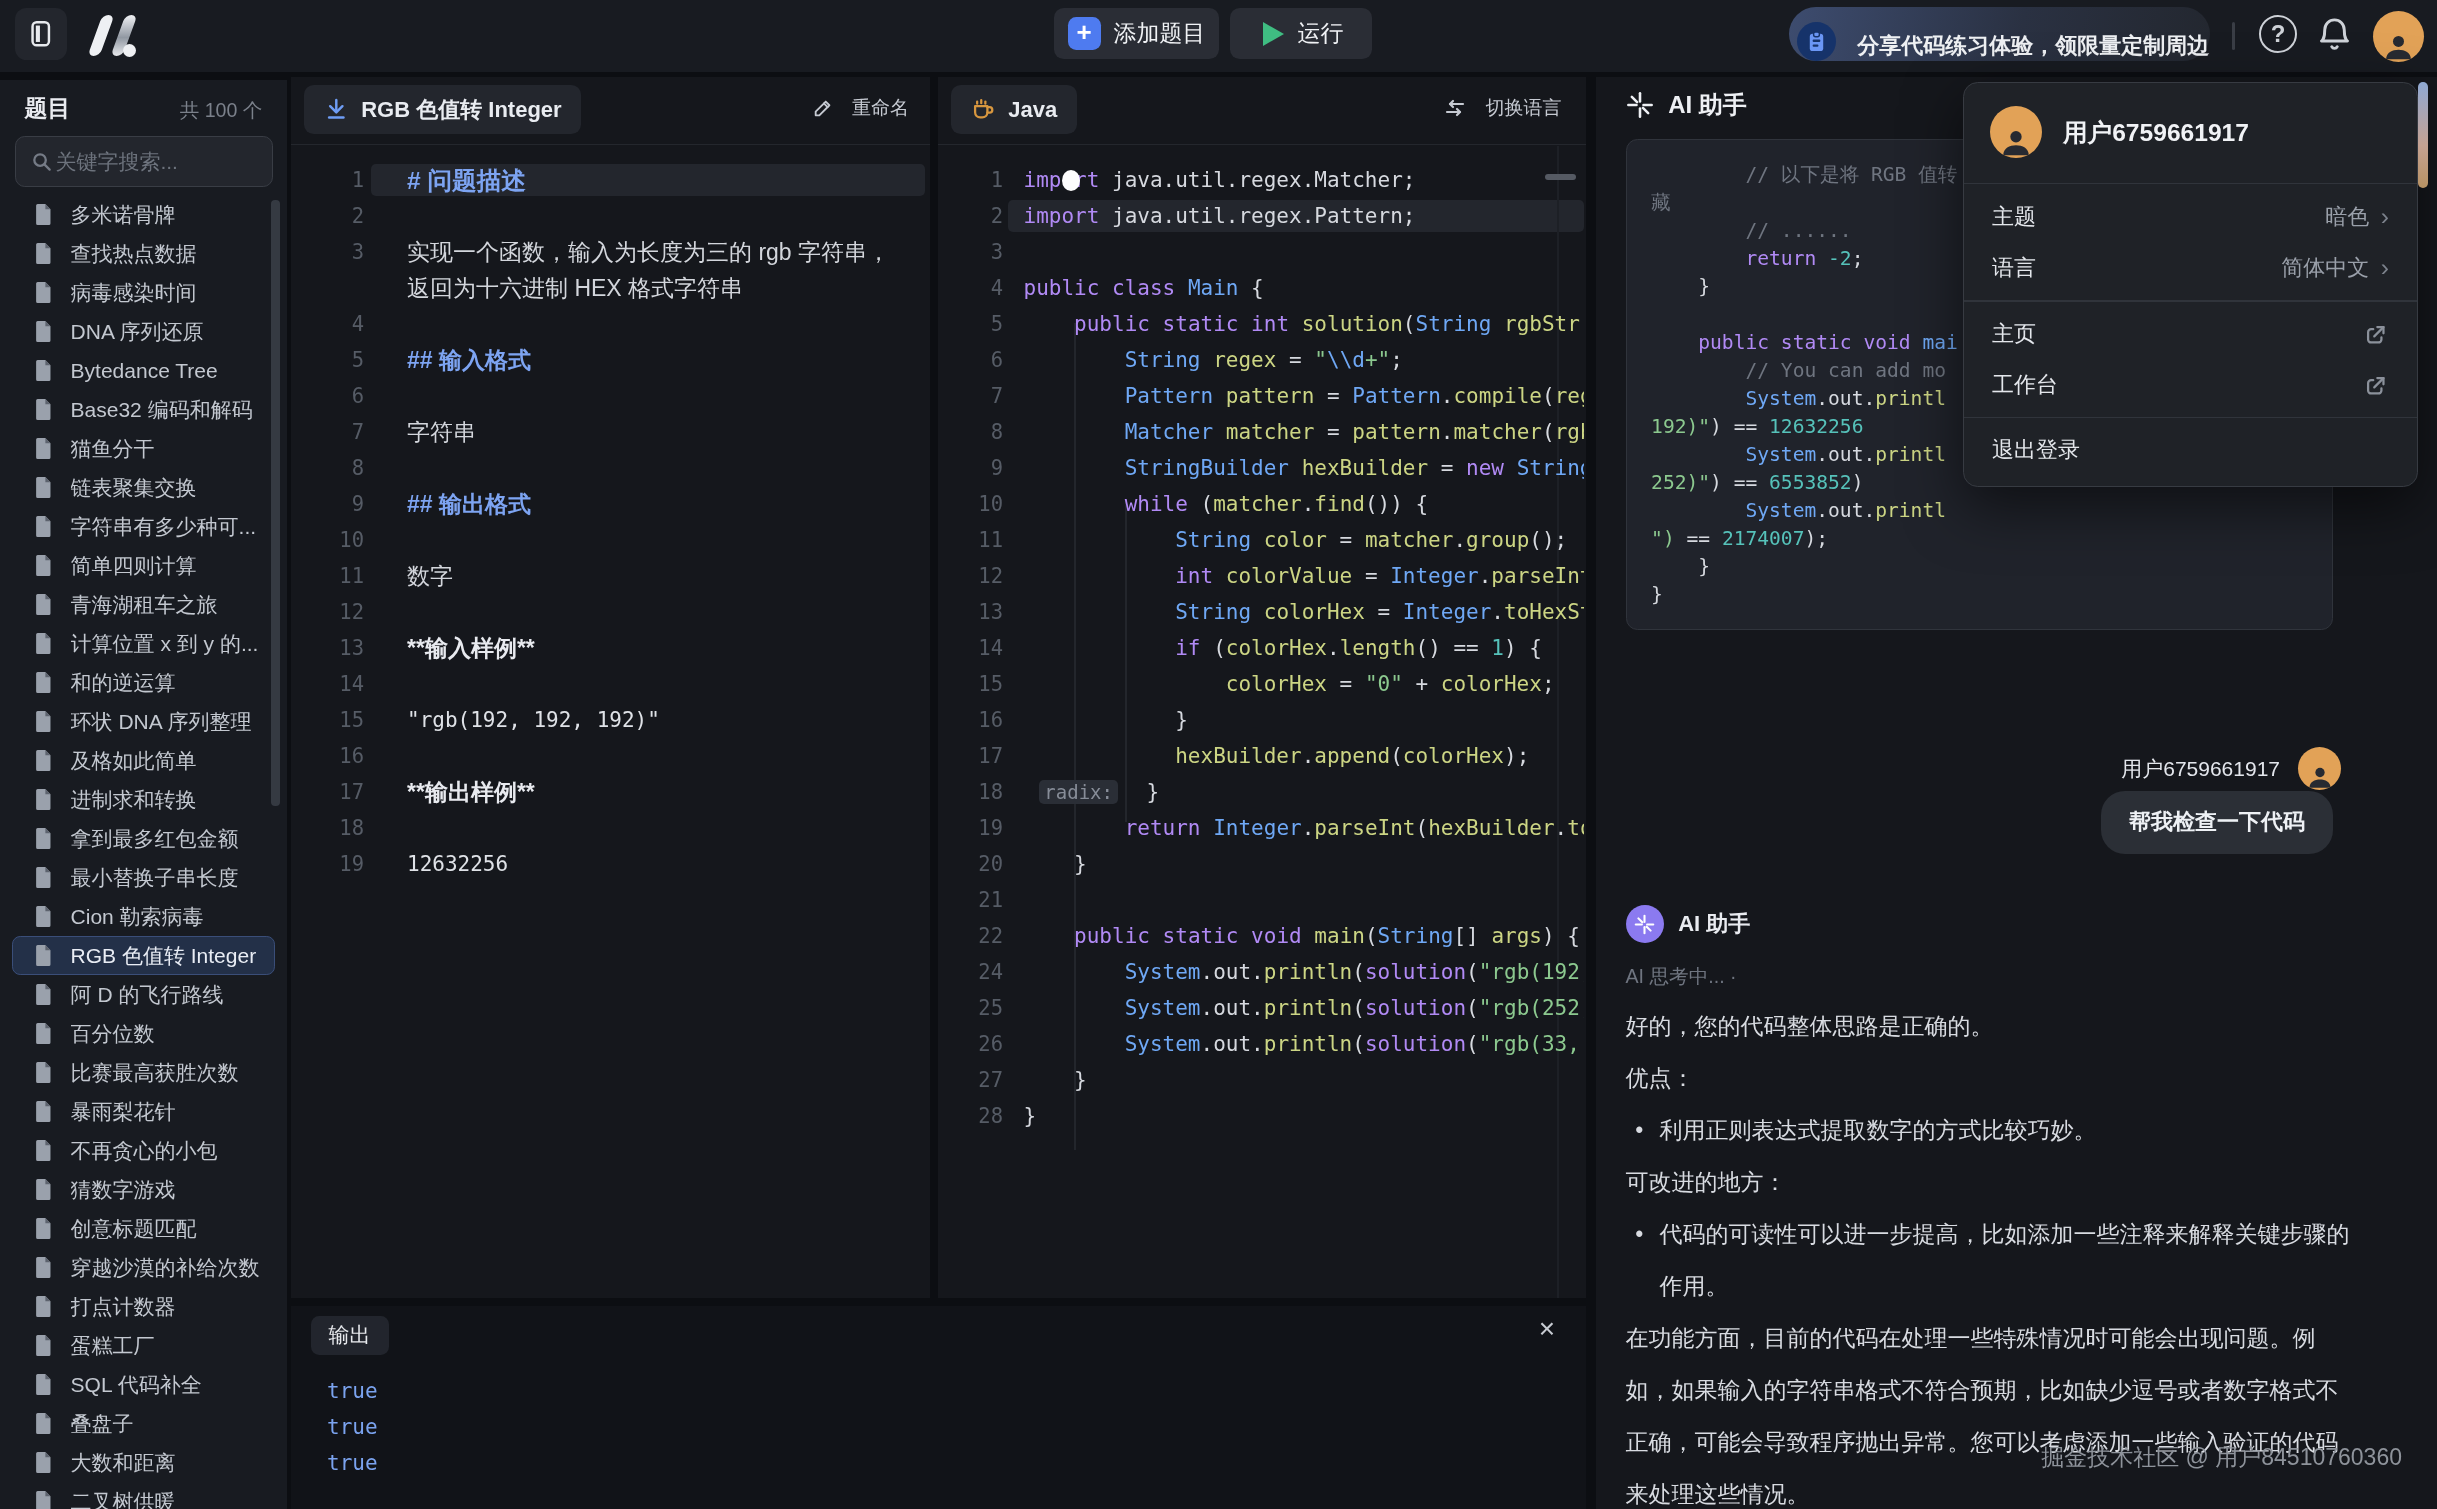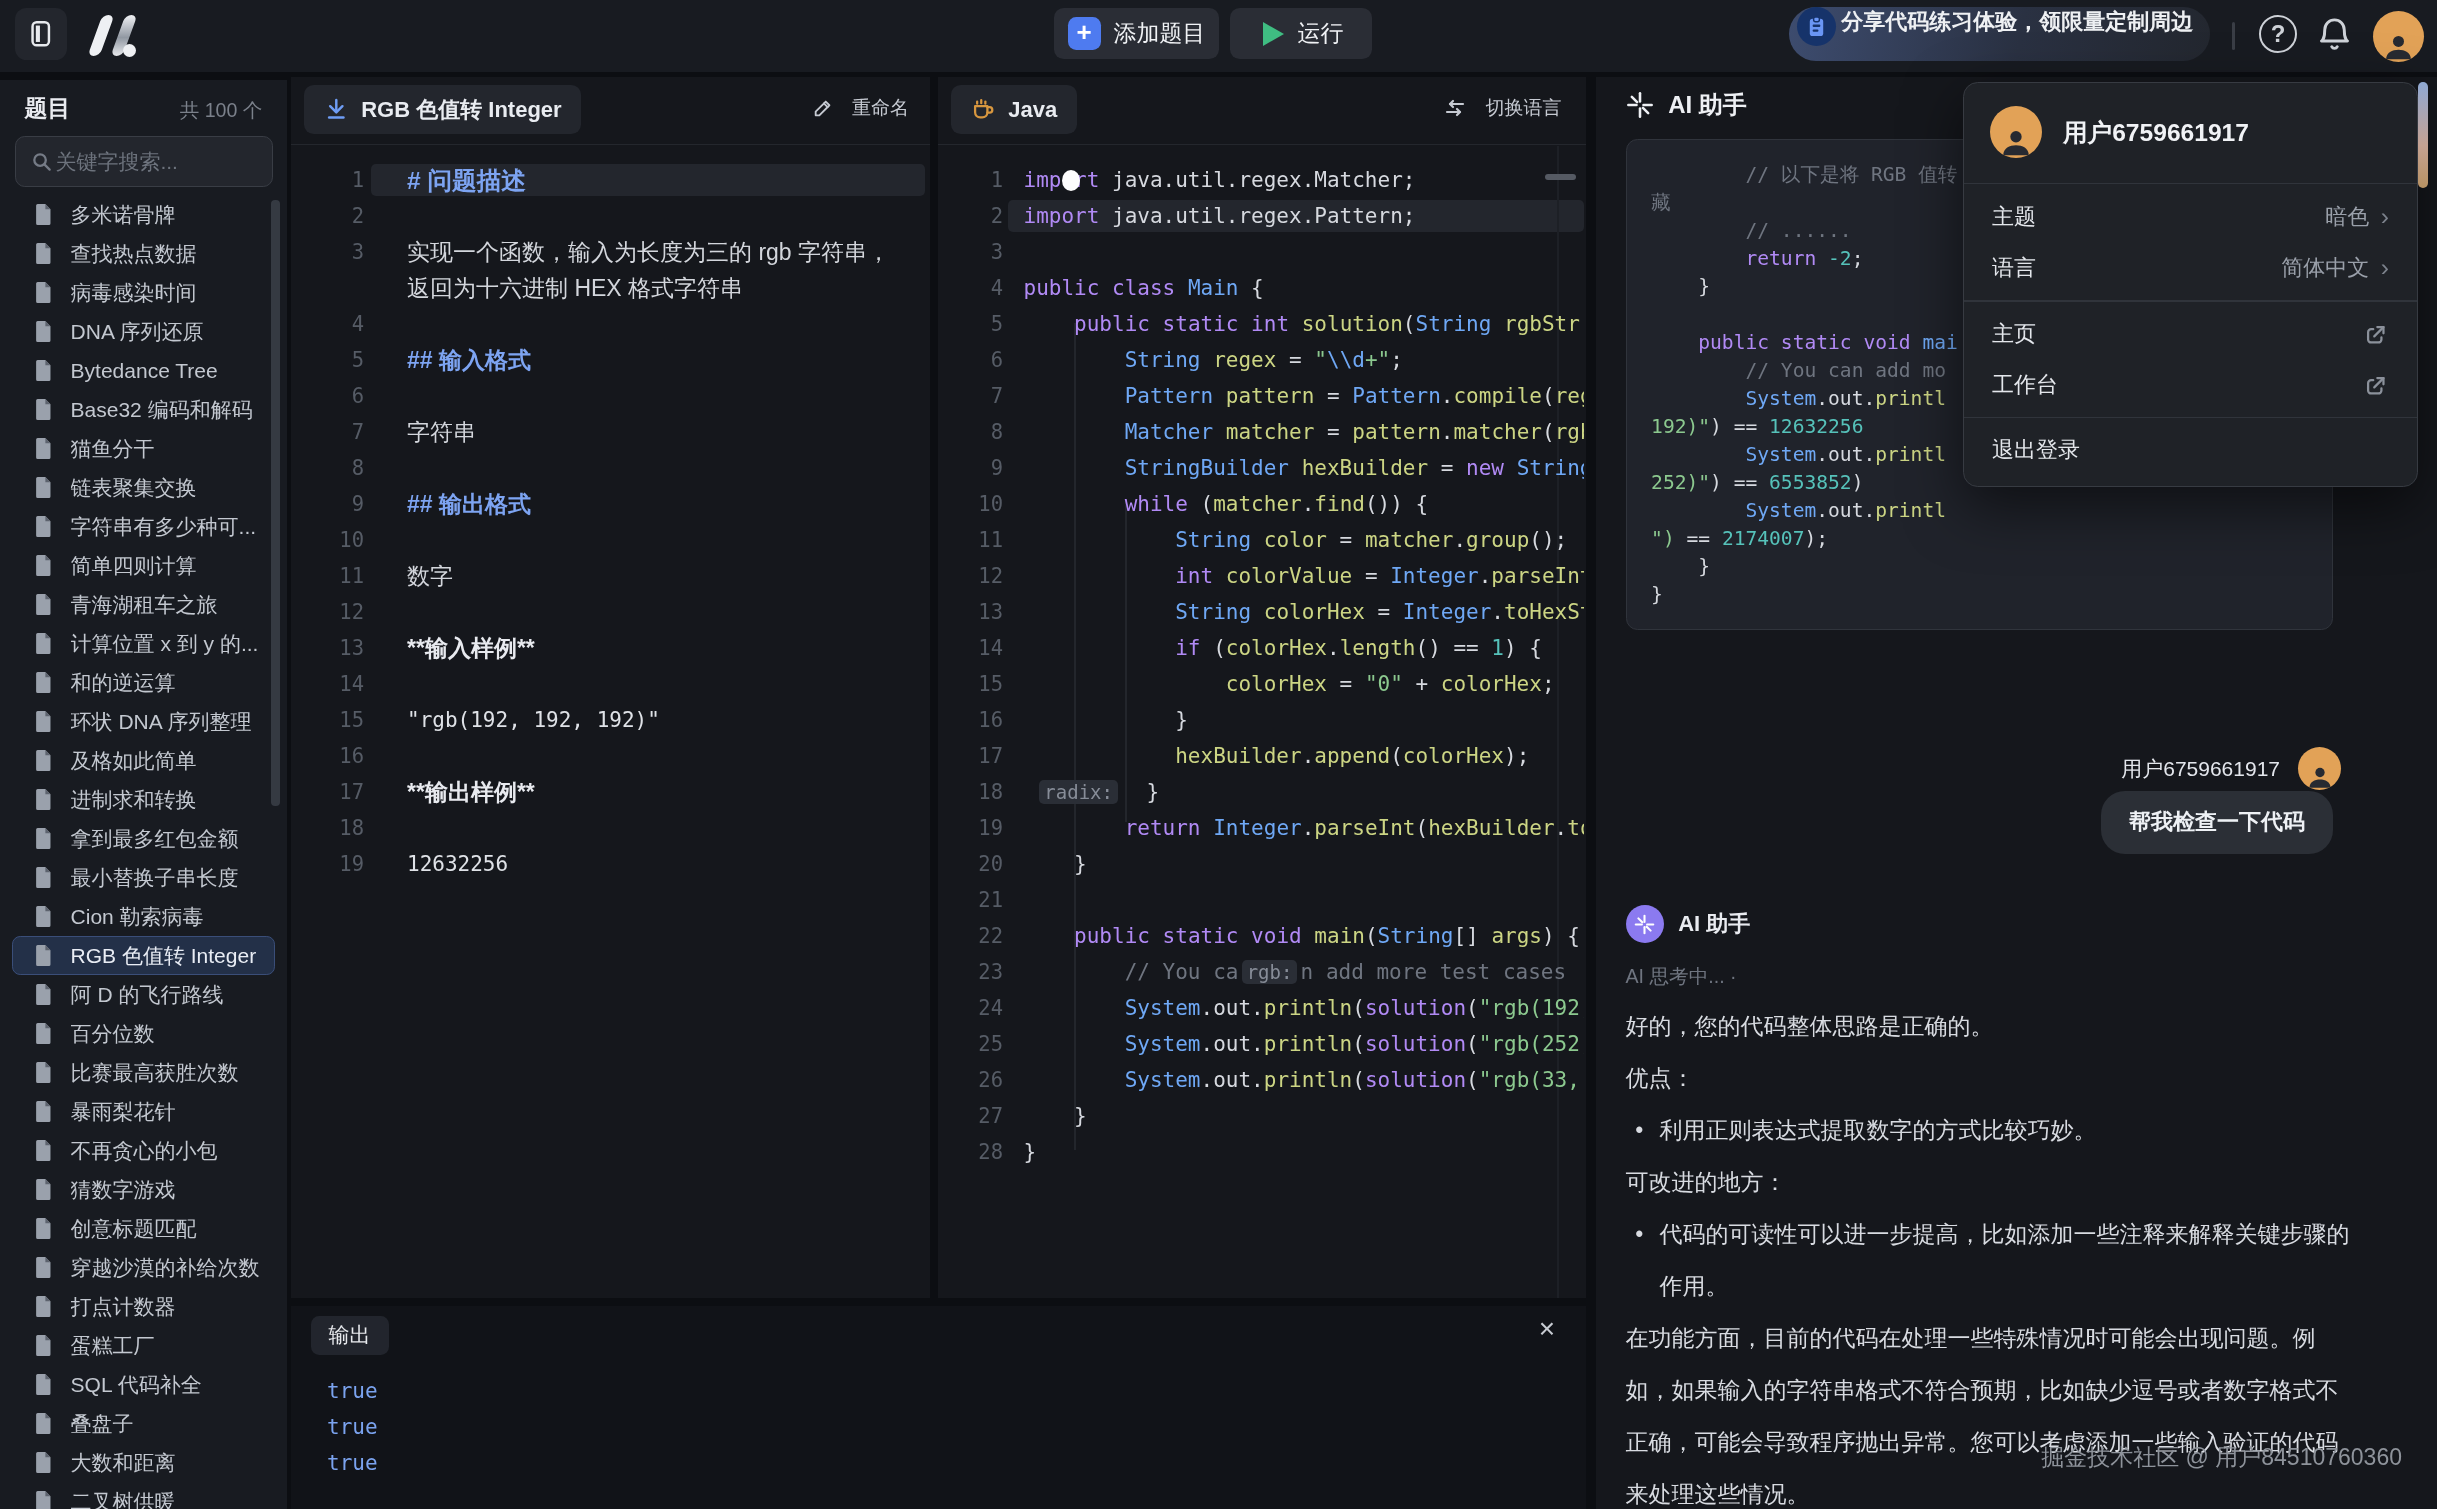--- a/index.html
+++ b/index.html
@@ -17,21 +17,21 @@
   .logo .dot{position:absolute;left:38px;top:31px;width:13px;height:13px;border-radius:50%;background:#eef0f3;}
   .tbtn{position:absolute;top:8.2px;height:51px;border-radius:9.8px;background:#2a2d35;display:flex;align-items:center;
         justify-content:center;gap:13px;color:#f0f2f5;font-size:23px;cursor:pointer;}
   .btn-add{left:1054px;width:165px;}
   .btn-run{left:1230px;width:142px;}
   .plus-sq{width:33px;height:33px;border-radius:8.2px;background:#4e7bf0;color:#fff;font-size:26px;line-height:31px;
            text-align:center;font-weight:700;}
   .play-tri{width:0;height:0;border-left:21px solid #3fbd82;border-top:12.3px solid transparent;border-bottom:12.3px solid transparent;margin-left:4.9px;}
   .banner{position:absolute;left:1789px;top:7.4px;width:421px;height:54px;border-radius:27px;
           background:linear-gradient(100deg,#3d4c6f 0%,#2a3142 55%,#23272f 100%);
-          display:flex;align-items:flex-start;gap:5px;padding-left:8.2px;box-sizing:border-box;cursor:pointer;}
+          display:flex;align-items:flex-end;gap:21px;padding-left:8.2px;box-sizing:border-box;cursor:pointer;}
   .clip-circ{width:39px;height:39px;border-radius:50%;background:#16336a;display:flex;align-items:center;justify-content:center;}
   .banner span{color:#eef0f3;font-weight:700;font-size:22px;}
   .tb-div{position:absolute;left:2232px;top:22px;width:2.5px;height:28px;background:#3a3e46;border-radius:1.6px;}
   .help{position:absolute;left:2259px;top:14.7px;width:38px;height:38px;border-radius:50%;border:2.5px solid #ced2d8;
         color:#ced2d8;font-size:24px;font-weight:700;display:flex;align-items:center;justify-content:center;cursor:pointer;box-sizing:border-box;}
   .bell{position:absolute;left:2315px;top:14.7px;width:39px;height:39px;cursor:pointer;}
   .avatar{width:51px;height:51px;border-radius:50%;background:#e2a257;display:flex;align-items:flex-end;justify-content:center;overflow:hidden;cursor:pointer;}
   .avatar-top{position:absolute;left:2373px;top:10.6px;}
 
   
@@ -718,24 +718,20 @@
         </div>
         <div class="crow">
           <span class="ln">21</span>
           <span class="ct"></span>
         </div>
         <div class="crow">
           <span class="ln">22</span>
           <span class="ct"><span class="s-f">    </span><span class="s-k">public</span><span class="s-f"> </span><span class="s-k">static</span><span class="s-f"> </span><span class="s-k">void</span><span class="s-f"> </span><span class="s-m">main</span><span class="s-f">(</span><span class="s-t">String</span><span class="s-f">[] </span><span class="s-m">args</span><span class="s-f">) {</span></span>
         </div>
         <div class="crow">
-          <span class="ln">23</span>
-          <span class="ct"><span class="s-f">        </span><span class="s-c">// You ca</span><span class="s-g">rgb:</span><span class="s-c">n add more test cases</span></span>
-        </div>
-        <div class="crow">
           <span class="ln">24</span>
           <span class="ct"><span class="s-f">        </span><span class="s-t">System</span><span class="s-f">.out.</span><span class="s-m">println</span><span class="s-f">(</span><span class="s-k">solution</span><span class="s-f">(</span><span class="s-s">"rgb(192, 192, 192)"</span></span>
         </div>
         <div class="crow">
           <span class="ln">25</span>
           <span class="ct"><span class="s-f">        </span><span class="s-t">System</span><span class="s-f">.out.</span><span class="s-m">println</span><span class="s-f">(</span><span class="s-k">solution</span><span class="s-f">(</span><span class="s-s">"rgb(252, 252, 252)"</span></span>
         </div>
         <div class="crow">
           <span class="ln">26</span>
           <span class="ct"><span class="s-f">        </span><span class="s-t">System</span><span class="s-f">.out.</span><span class="s-m">println</span><span class="s-f">(</span><span class="s-k">solution</span><span class="s-f">(</span><span class="s-s">"rgb(33, 44, 55)"</span></span>

